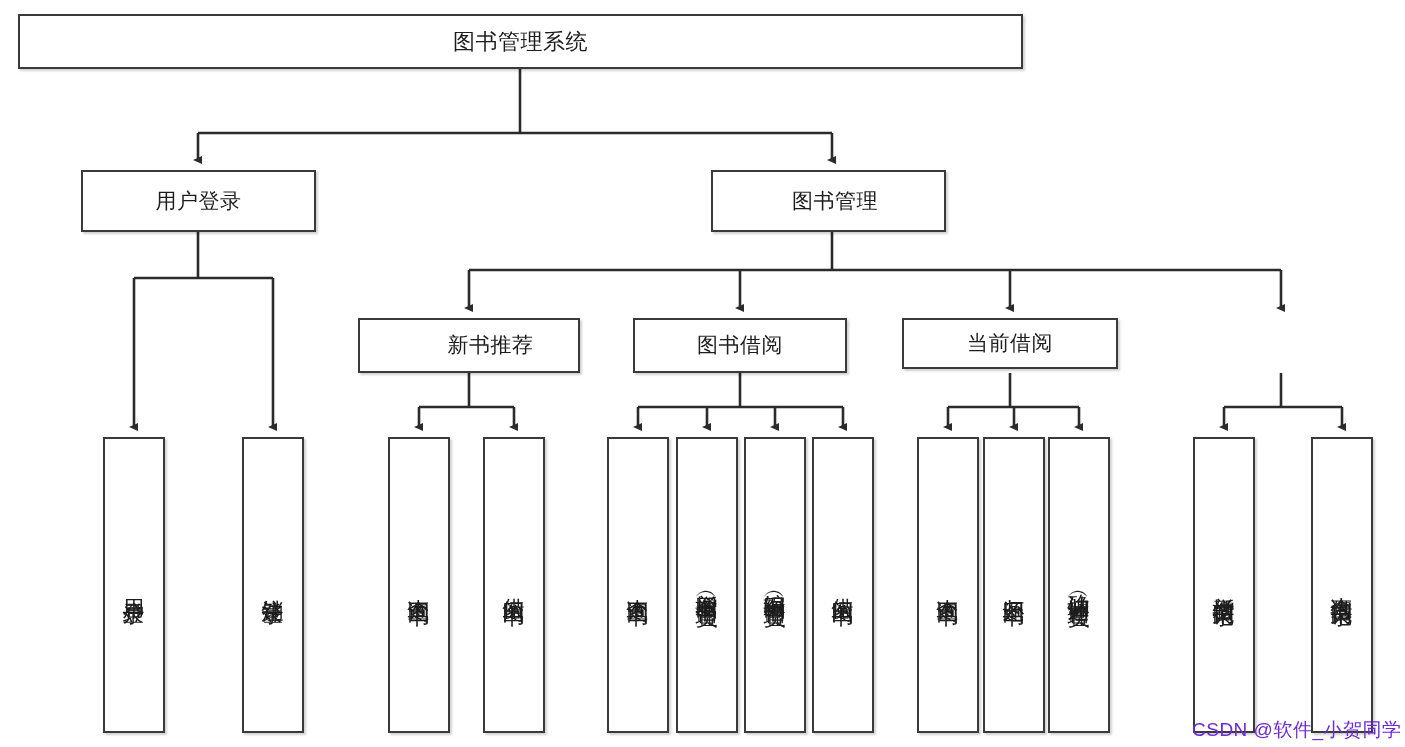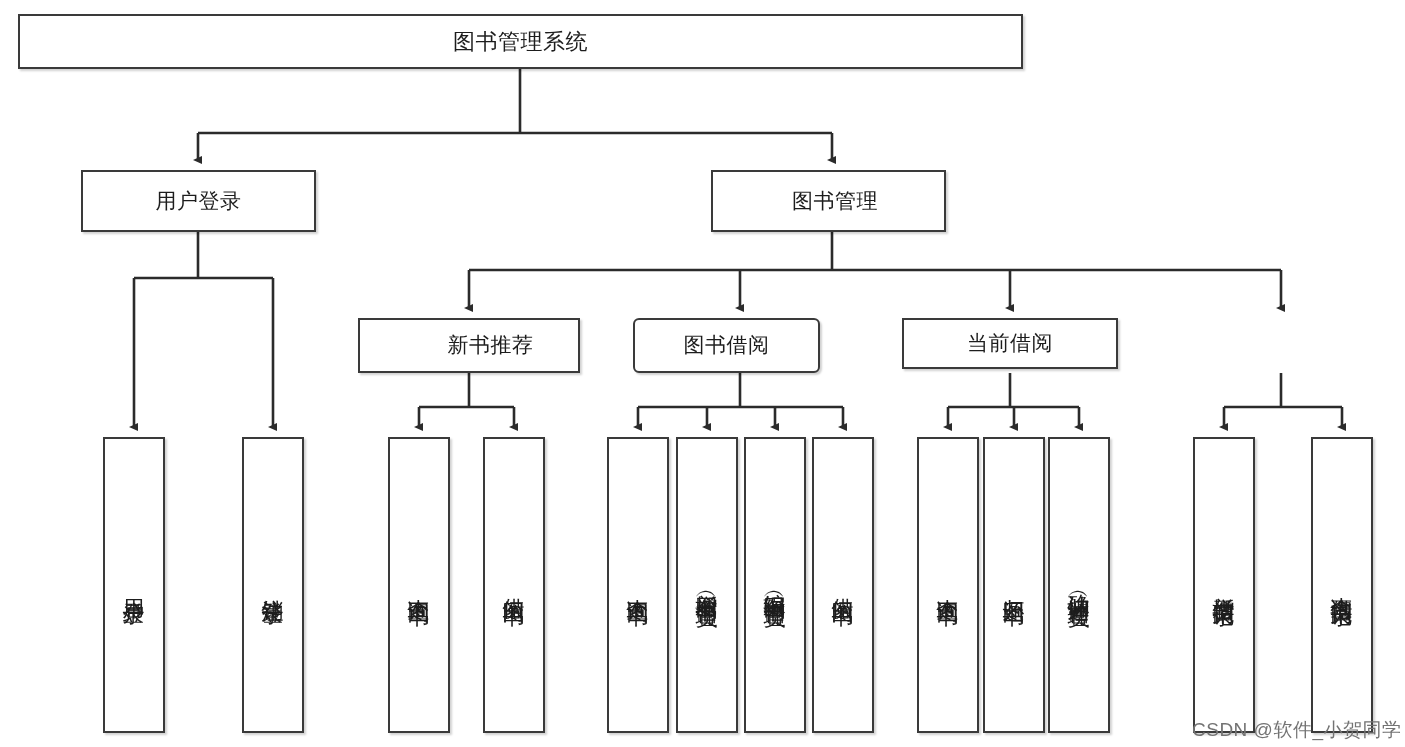--- a/index.html
+++ b/index.html
@@ -56,21 +56,21 @@
     writing-mode: vertical-rl;
     text-orientation: upright;
     font-size: 22px;
     line-height: 1.05;
     letter-spacing: 2px;
     max-height: 100%;
     white-space: nowrap;
   }
   .watermark {
     position: absolute;
-    color: #737373;
+    color: #6d28d9;
     font-size: 19px;
     letter-spacing: 0.5px;
     z-index: 5;
     white-space: nowrap;
     user-select: none;
     text-align: center;
   }
 </style>
 </head>
 <body>
@@ -134,21 +134,21 @@
   <div class="node level2" style="left: 81px; top: 170px; width: 235px; height: 62px;">
     <span class="label">用户登录</span>
   </div>
   <div class="node level2" style="left: 711px; top: 170px; width: 235px; height: 62px; padding-left: 13px;">
     <span class="label">图书管理</span>
   </div>
 
   <div class="node level3" style="left: 358px; top: 318px; width: 222px; height: 55px; padding-left: 43px;">
     <span class="label">新书推荐</span>
   </div>
-  <div class="node level3" style="left: 633px; top: 318px; width: 187px; height: 55px; border-radius: 6px;">
+  <div class="node level3" style="left: 633px; top: 318px; width: 214px; height: 55px;">
     <span class="label">图书借阅</span>
   </div>
   <div class="node level3" style="left: 902px; top: 318px; width: 216px; height: 51px;">
     <span class="label">当前借阅</span>
   </div>
 
   <div class="node leaf" style="left: 103px; top: 437px; width: 62px; height: 296px;">
     <span class="label">用户登录</span>
   </div>
   <div class="node leaf" style="left: 242px; top: 437px; width: 62px; height: 296px;">

